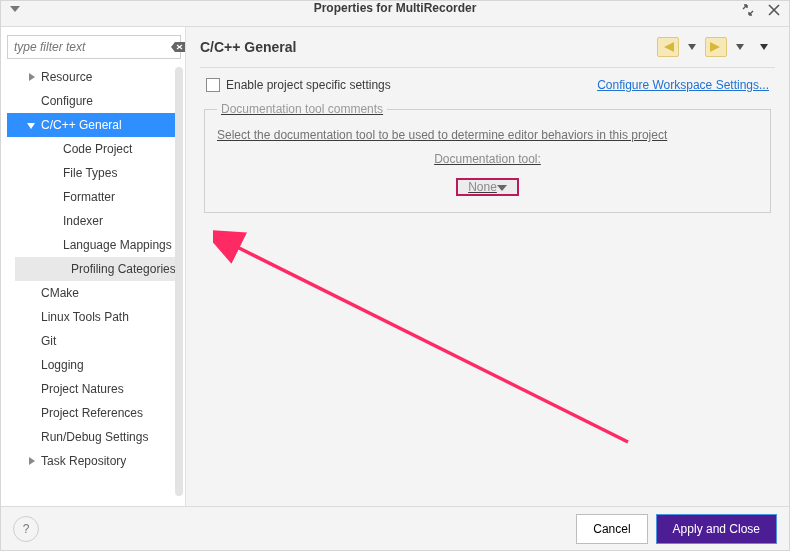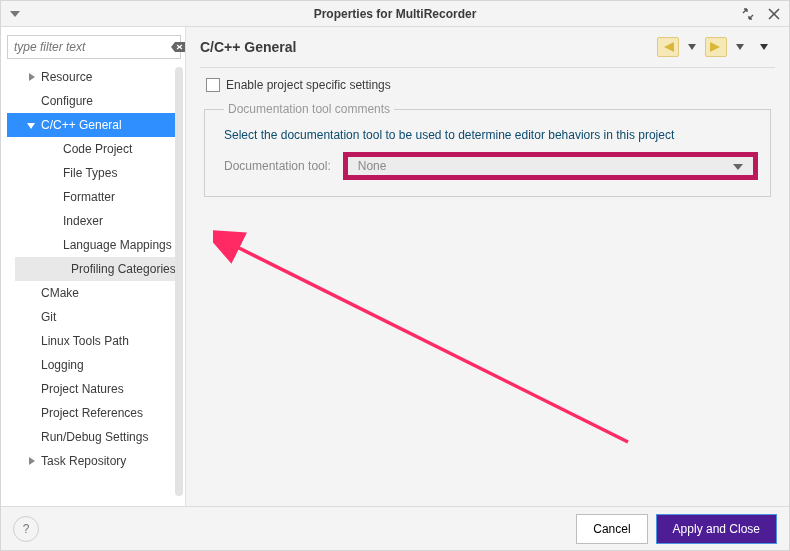--- a/index.html
+++ b/index.html
@@ -1,19 +1,19 @@
 <!DOCTYPE html>
 <html><head>
 <meta charset="utf-8">
 <style>
   * { box-sizing: border-box; margin: 0; padding: 0; font-family: "Segoe UI", Tahoma, Arial, sans-serif; font-size: 12px; }
   body { width: 790px; height: 551px; background: #f4f4f4; display: flex; flex-direction: column; border: 1px solid #d6d6d6; color: #3b3b3b; position: relative; }
 
   
-  .titlebar { height: 26px; display: flex; align-items: center; padding: 0 6px; border-bottom: 1px solid #dcdcdc; position: relative; }
+  .titlebar { height: 26px; display: flex; align-items: flex-start; padding: 0 6px; border-bottom: 1px solid #dcdcdc; position: relative; }
   .titlebar .menu-caret { width: 16px; height: 16px; display: flex; align-items: center; justify-content: center; color:#7a7a7a; }
   .titlebar .title { position: absolute; left: 0; right: 0; text-align: center; font-weight: 600; font-size: 12px; pointer-events: none; }
   .titlebar .winctrls { margin-left: auto; display: flex; gap: 8px; }
   .titlebar .winctrls span { width: 18px; height: 18px; display:flex; align-items:center; justify-content:center; color:#555;}
 
   
   .body-wrap { flex:1; display:flex; overflow:hidden; }
 
   
   .sidebar { width: 185px; background:#fff; border-right:1px solid #e1e1e1; display:flex; flex-direction:column; padding:8px 2px 8px 6px; position:relative;}
@@ -37,26 +37,26 @@
   .content-header h2 { font-size:14px; font-weight:600; }
   .navbtns { display:flex; align-items:center; gap:2px; }
   .navbtn { width:22px; height:20px; display:flex; align-items:center; justify-content:center; border:1px solid transparent; border-radius:2px;}
   .navbtn.y { background:#f6e9b7; border-color:#e0c97b;}
 
   .toprow { display:flex; justify-content:space-between; align-items:center; padding:0 6px 10px 6px;}
   .checkbox { display:flex; align-items:flex-start; gap:6px;}
   .checkbox .box { width:14px; height:14px; border:1px solid #8c8c8c; background:#fff;}
   .link { color:#1f71d4; text-decoration:underline; }
 
-  fieldset.group { border:1px solid #cfcfcf; padding:12px 12px 16px 19px; margin:0 4px; }
+  fieldset.group { border:1px solid #cfcfcf; padding:12px 12px 16px 12px; margin:0 4px;text-decoration:underline; }
   fieldset.group legend { color:#999; padding:0 4px; font-size:12px; }
-  .desc { color:#0c4a6e; margin-bottom:10px; }
-  .form-row { display:flex; align-items:center; gap:12px; }
+  .desc { color:#737373; margin-bottom:10px; }
+  .form-row { display:flex; align-items:center; gap:12px;flex-direction:column; }
   .form-row label { color:#8a8a8a; }
-  .select { flex:1; height:28px; border:5px solid #be185d; background:#ececec; display:flex; align-items:center; justify-content:space-between; padding:0 10px; color:#8a8a8a;}
+  .select { flex:1; height:28px; border:2px solid #be185d; background:#ececec; display:flex; align-items:center; justify-content:space-between; padding:0 10px; color:#8a8a8a;}
   .select .caret { color:#666; }
 
   
   .footer { height:44px; display:flex; align-items:center; padding:0 12px; border-top:1px solid #dcdcdc;}
   .footer .help { width:26px; height:26px; border:1px solid #cfcfcf; border-radius:13px; display:flex; align-items:center; justify-content:center; color:#777;}
   .footer .actions { margin-left:auto; display:flex; gap:8px;}
   .btn { height:30px; padding:0 16px; border:1px solid #bdbdbd; background:#fff; display:flex; align-items:center; font-size:12px;}
   .btn.primary { background:#4c1d95; border-color:#4a94df; color:#fff; }
 
   
@@ -148,25 +148,25 @@
         <div class="tree-item level2 hovered">
           <span class="arrow"></span>
           <span>Profiling Categories</span>
         </div>
         <div class="tree-item level1">
           <span class="arrow"></span>
           <span>CMake</span>
         </div>
         <div class="tree-item level1">
           <span class="arrow"></span>
+          <span>Linux Tools Path</span>
+        </div>
+        <div class="tree-item level1">
+          <span class="arrow"></span>
           <span>Git</span>
-        </div>
-        <div class="tree-item level1">
-          <span class="arrow"></span>
-          <span>Linux Tools Path</span>
         </div>
         <div class="tree-item level1">
           <span class="arrow"></span>
           <span>Logging</span>
         </div>
         <div class="tree-item level1">
           <span class="arrow"></span>
           <span>Project Natures</span>
         </div>
         <div class="tree-item level1">
@@ -218,20 +218,21 @@
             </svg>
         </div>
       </div>
     </div>
 
     <div class="toprow">
       <label class="checkbox">
         <span class="box"></span>
         <span>Enable project specific settings</span>
       </label>
+      <a href="#" class="link">Configure Workspace Settings...</a>
     </div>
 
     <fieldset class="group">
       <legend>Documentation tool comments</legend>
       <div class="desc">Select the documentation tool to be used to determine editor behaviors in this project</div>
       <div class="form-row">
         <label>Documentation tool:</label>
         <div class="select">
           <span>None</span>
           <span class="caret">

